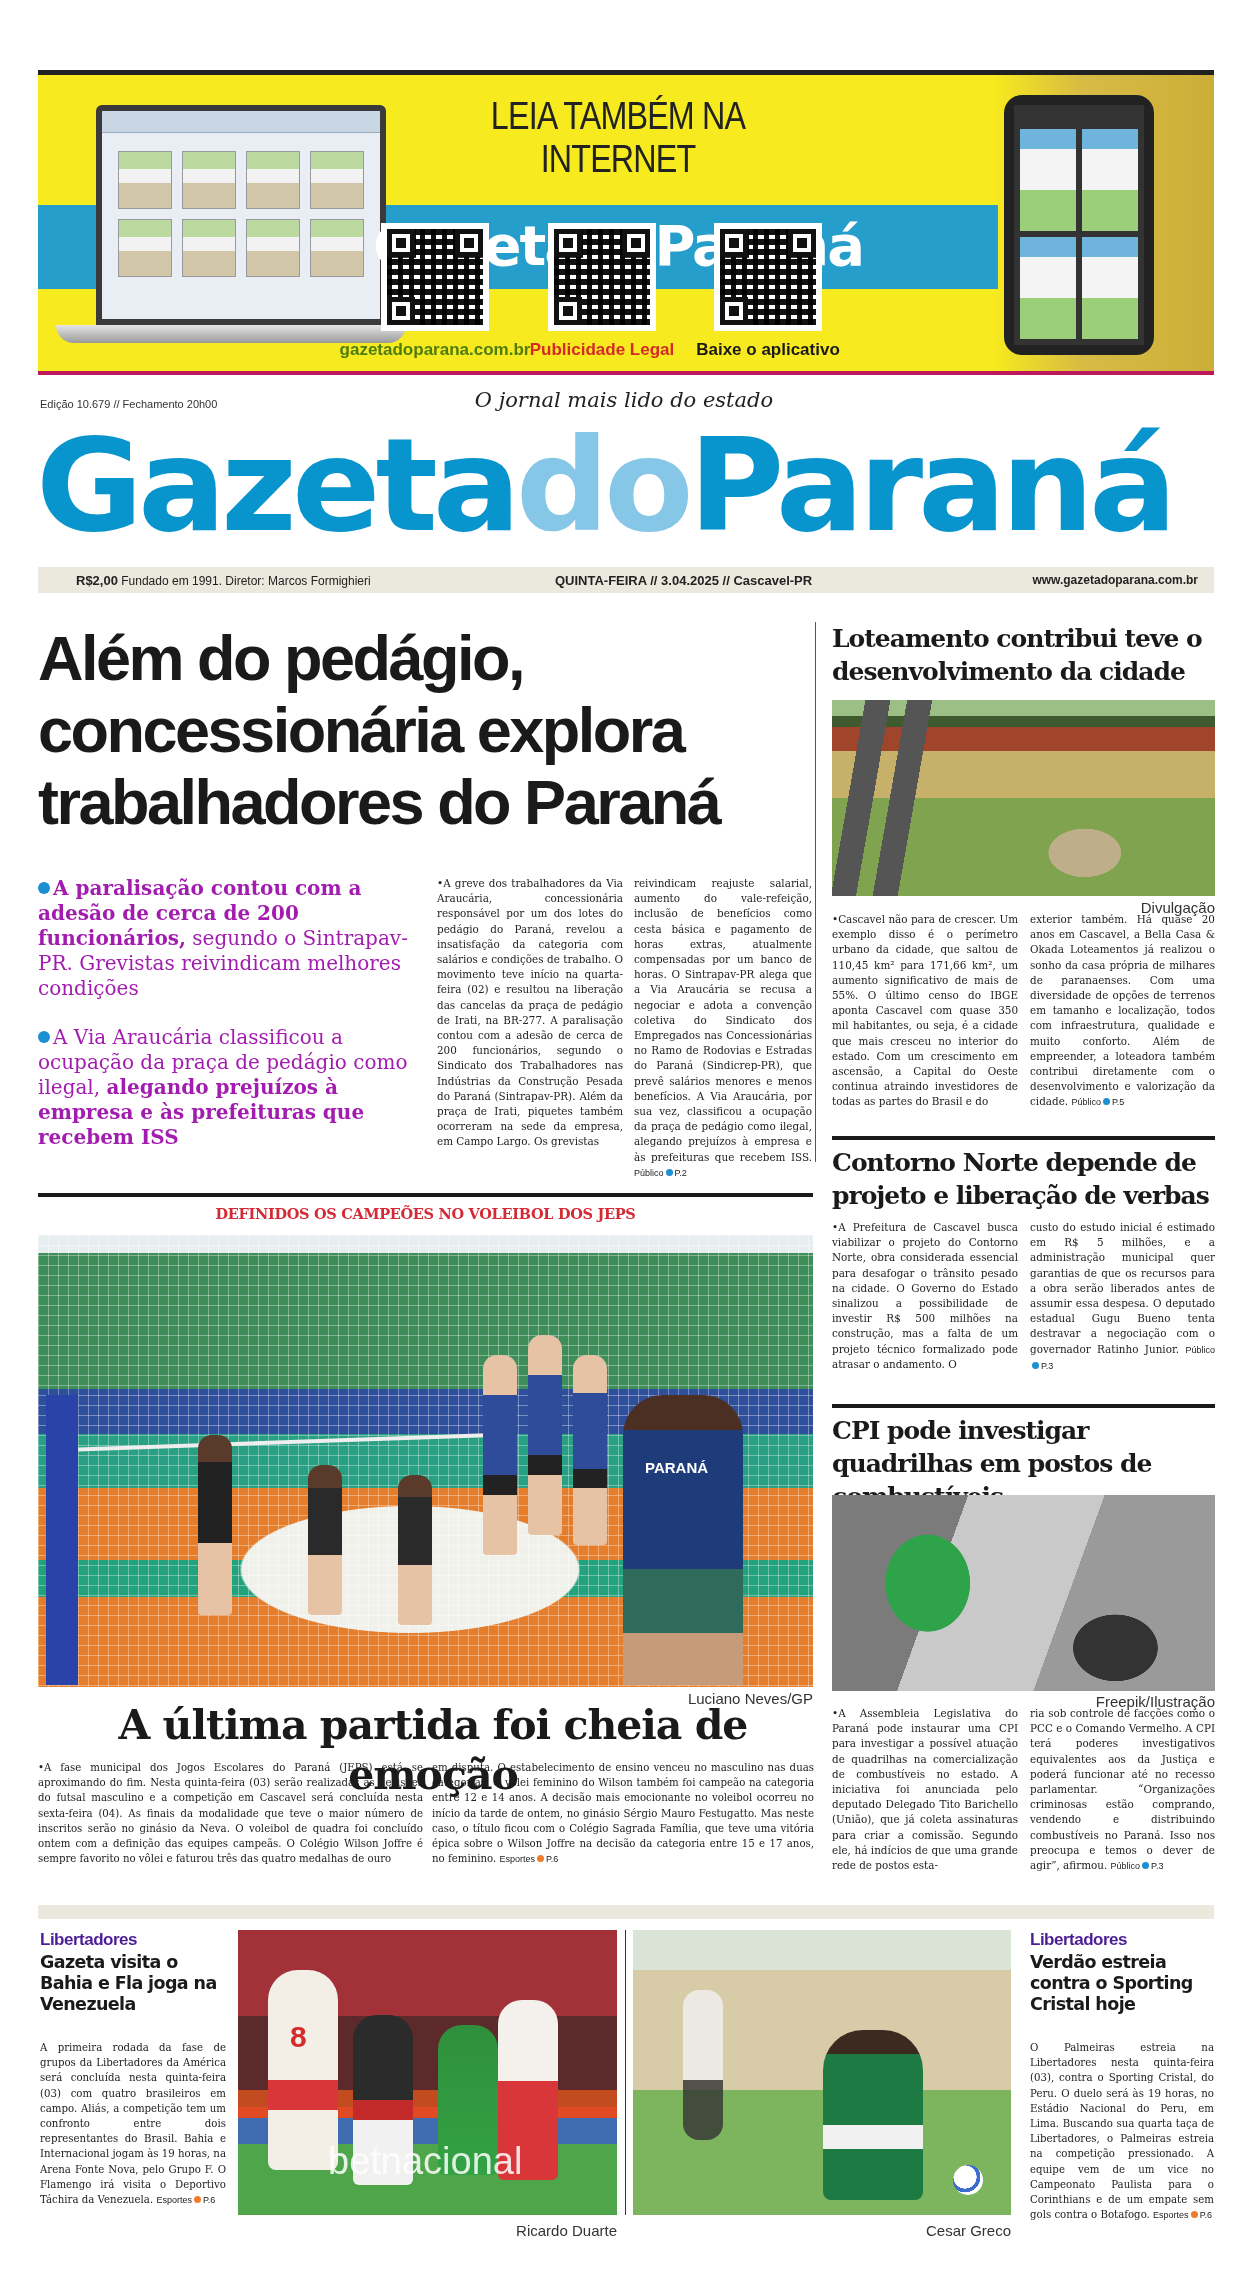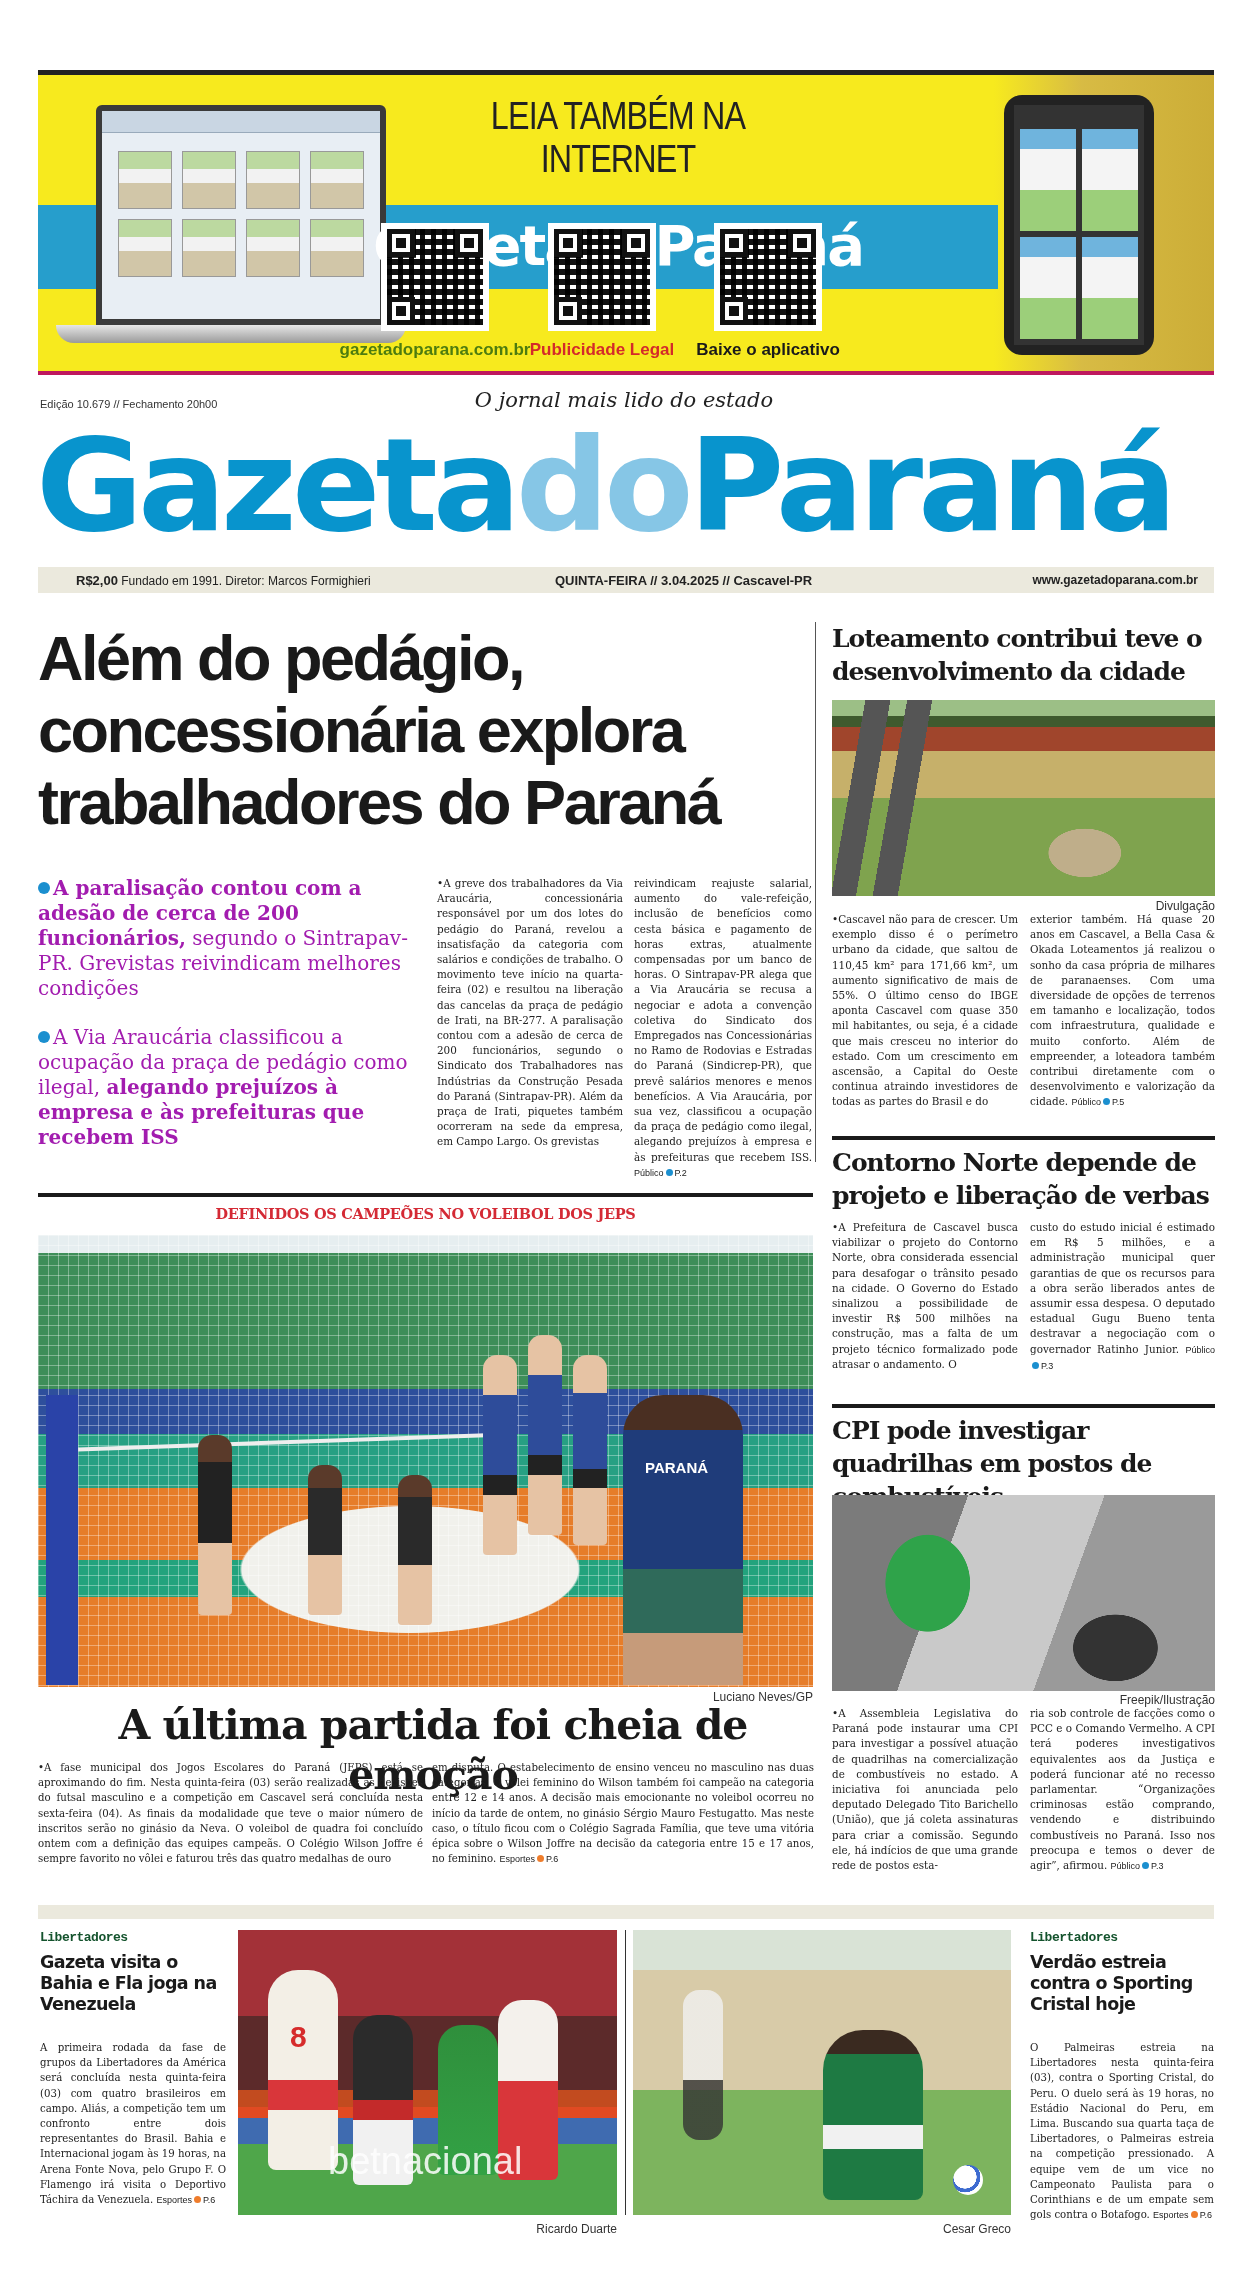--- a/index.html
+++ b/index.html
@@ -50,21 +50,21 @@
   .bullets b { font-weight: 700; }
   .dot { display: inline-block; width: 12px; height: 12px; border-radius: 50%; background: #1b8fcf; margin-right: 3px; vertical-align: 1px; }
   .body-col { position: absolute; font-family: "DejaVu Serif", serif; font-size: 10.4px; line-height: 15.2px; color: #222; text-align: justify; }
   .ref { font-family: "Liberation Sans", sans-serif; font-size: 9px; }
   .ref .rdot { display: inline-block; width: 7px; height: 7px; border-radius: 50%; background: #1b8fcf; margin: 0 2px; vertical-align: 0; }
   .ref .rdot.orange { background: #ef7d2c; }
 
   
   .side-headline { position: absolute; left: 832px; width: 385px; font-family: "DejaVu Serif", serif; font-weight: 700; font-size: 25px; line-height: 33px; letter-spacing: -1px; color: #1a1a1a; }
   .photo { position: absolute; overflow: hidden; }
-  .credit { position: absolute; font-family: "Liberation Sans", sans-serif; font-size: 12px; color: #333; text-align: right; }
+  .credit { position: absolute; font-family: "Liberation Sans", sans-serif; font-size: 15px; color: #333; text-align: right; }
   .rule { position: absolute; height: 4px; background: #1a1a1a; }
 
   
   .photo-loteamento { left: 832px; top: 700px; width: 383px; height: 196px; background:
       radial-gradient(ellipse 60px 40px at 66% 78%, #bfae8a 0 60%, transparent 61%),
       radial-gradient(ellipse 28px 18px at 66% 78%, #7aa34e 0 95%, transparent 96%),
       linear-gradient(100deg, transparent 0 8%, #555 8% 14%, transparent 14% 18%, #555 18% 24%, transparent 24%),
       linear-gradient(180deg, #9cbf86 0 8%, #3e5a2e 8% 14%, #a0452c 14% 26%, #c6b06a 26% 50%, #7fa34e 50% 100%); }
   .photo-volei { left: 38px; top: 1235px; width: 775px; height: 452px; background:
       linear-gradient(180deg, rgba(255,255,255,.35) 0 1px, transparent 1px) 0 0/100% 10px,
@@ -94,21 +94,21 @@
   .photo-pal .b1 { position: absolute; left: 120px; top: 55px; width: 90px; height: 210px; background: linear-gradient(#3a2a20 0 15%, #e8e8e8 15% 55%, #2d2d2d 55% 70%, #e8e8e8 70%); border-radius: 40px 40px 8px 8px; }
   .photo-pal .b1 span { position: absolute; left: 18px; top: 50px; font-family: "Liberation Sans", sans-serif; font-weight: 700; font-size: 16px; color: #111; }
   .photo-pal .g1 { position: absolute; left: 190px; top: 100px; width: 100px; height: 170px; background: linear-gradient(#3a2a20 0 14%, #1e7a43 14% 56%, #f1f1f1 56% 70%, #1e7a43 70%); border-radius: 40px 40px 8px 8px; }
   .photo-pal .ball { position: absolute; left: 320px; top: 235px; width: 30px; height: 30px; border-radius: 50%; background: radial-gradient(circle at 40% 40%, #fff 0 45%, #3d6bd0 46% 60%, #fff 61%); }
   .photo-pal .bg1 { position: absolute; left: 50px; top: 60px; width: 40px; height: 150px; background: linear-gradient(#f1f1f1 0 60%, #333 60%); border-radius: 16px; opacity: .8; }
   .volei-kicker { position: absolute; left: 38px; top: 1205px; width: 775px; text-align: center; font-family: "DejaVu Serif", serif; font-weight: 700; font-size: 14.5px; letter-spacing: -0.3px; color: #d42a35; }
   .volei-headline { position: absolute; left: 38px; top: 1700px; width: 790px; text-align: center; font-family: "DejaVu Serif", serif; font-size: 41px; line-height: 50px; letter-spacing: -1px; color: #1a1a1a; }
 
   
   .sports-band { position: absolute; left: 38px; top: 1905px; width: 1176px; height: 14px; background: #ebe9dd; }
-  .sport-kicker { position: absolute; font-family: Liberation Mono, monospace; font-weight: 700; font-size: 13px; color: #14532d; letter-spacing: -0.5px; }
+  .sport-kicker { position: absolute; font-family: Liberation Sans, sans-serif; font-weight: 700; font-size: 17px; color: #4c1d95; letter-spacing: -0.5px; }
   .sport-headline { position: absolute; font-family: "DejaVu Sans", sans-serif; font-weight: 700; font-size: 17.5px; line-height: 21px; letter-spacing: -0.6px; color: #1a1a1a; }
   .vsep { position: absolute; width: 1px; background: #333; }
 </style>
 </head>
 <body>
 
 <div class="banner">
   <div class="blue-band"></div>
   <div class="laptop">
     <div class="screen">

